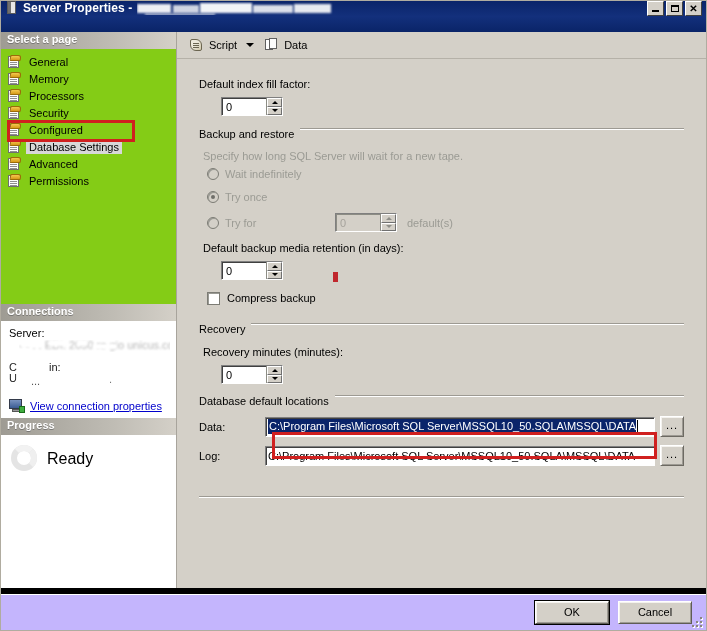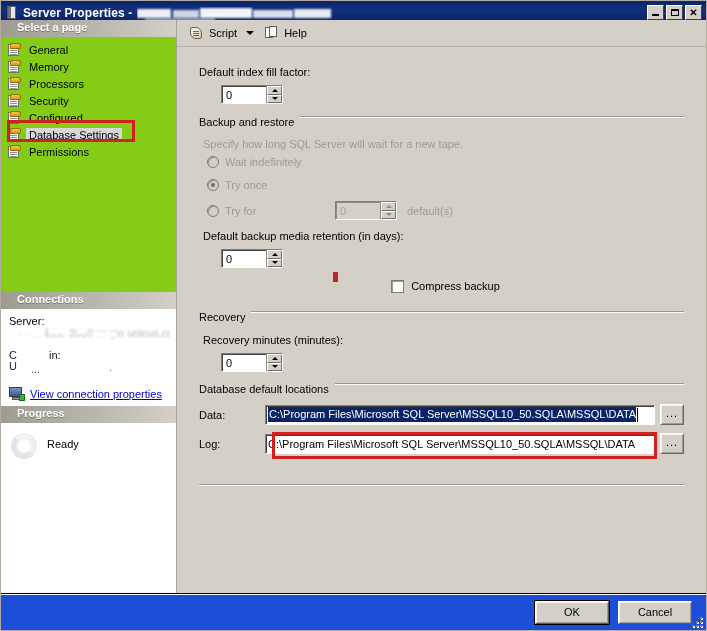--- a/index.html
+++ b/index.html
@@ -18,24 +18,24 @@
     left: 0; top: 0;
     width: 707px; height: 631px;
     background: #d4d0c8;
     border: 1px solid #b0aca0;
     box-sizing: border-box;
     display: flex;
     flex-direction: column;
   }
   
   .titlebar {
-    height: 19px;
+    height: 31px;
     background: linear-gradient(to bottom, #0a246a 0%, #13307c 50%, #0a2468 100%);
     display: flex;
-    align-items: flex-end;
+    align-items: flex-start;
     padding: 0 2px 0 4px;
     flex: 0 0 auto;
     position: relative;
   }
   .title-icon {
     width: 14px; height: 14px;
     margin-right: 4px;
     position: relative;
     flex: 0 0 auto;
   }
@@ -114,21 +114,21 @@
     position: relative;
     display: flex;
     flex-direction: column;
   }
   .sect-header {
     height: 17px;
     background: linear-gradient(to right, #9e9b93 0%, #bdbab2 60%, #d4d0c8 100%);
     color: #ffffff;
     font-weight: bold;
     font-size: 11px;
-    padding: 1px 0 0 16px;
+    padding: 1px 0 0 6px;
     box-sizing: border-box;
     text-shadow: 0 1px 0 rgba(90,90,90,.6);
     flex: 0 0 auto;
   }
   .sect-body {
     background: #84cc16;
     flex: 1 1 auto;
     padding: 3px 0 0 0;
     overflow: hidden;
   }
@@ -259,21 +259,21 @@
     content: "";
     position: absolute;
     left: -6px; top: -6px;
     width: 26px; height: 26px;
     border-radius: 50%;
     border: 6px solid transparent;
     border-top-color: #f2f2f2;
     border-right-color: #efefef;
     box-sizing: border-box;
   }
-  .ready-text { font-size: 11px; padding-top: 5px; }
+  .ready-text { font-size: 16px; padding-top: 5px; }
 
   
   .right {
     flex: 1 1 auto;
     display: flex;
     flex-direction: column;
     min-width: 0;
     background: #d4d0c8;
   }
   .toolbar {
@@ -495,28 +495,28 @@
     border-bottom: 1px solid #ffffff;
     margin: 0 0 12px 0;
   }
   .values-row { display: flex; align-items: center; padding: 0 0 0 10px; }
   .values-row .radio-row { margin-bottom: 0; }
   .values-row .gap { width: 115px; }
 
   .footer {
     flex: 0 0 auto;
     height: 36px;
-    border-top: 1px solid #000000;
+    border-top: 6px solid #000000;
     box-shadow: inset 0 1px 0 #ffffff;
     display: flex;
     align-items: center;
     justify-content: flex-end;
     padding-right: 14px;
     position: relative;
-    background: #1d4ed8;
+    background: #c4b5fd;
   }
   .btn {
     width: 74px; height: 23px;
     margin-left: 9px;
     background: #d4d0c8;
     border: 1px solid;
     border-color: #ffffff #5f5c56 #5f5c56 #ffffff;
     box-shadow: inset 1px 1px 0 #f4f2ee, inset -1px -1px 0 #9d9a93;
     box-sizing: border-box;
     font-family: "Liberation Sans", sans-serif;
@@ -646,20 +646,30 @@
             <span class="lbl">Database Settings</span>
           </div>
           <div class="page-item">
             <span class="pgicon">
                 <span class="doc"></span>
                 <span class="l l1"></span>
                 <span class="l l2"></span>
                 <span class="l l3"></span>
                 <span class="gold"></span>
               </span>
+            <span class="lbl">Advanced</span>
+          </div>
+          <div class="page-item">
+            <span class="pgicon">
+                <span class="doc"></span>
+                <span class="l l1"></span>
+                <span class="l l2"></span>
+                <span class="l l3"></span>
+                <span class="gold"></span>
+              </span>
             <span class="lbl">Permissions</span>
           </div>
         </div>
       </div>
 
       <div class="sect-header">Connections</div>
       <div class="conn-body">
         <div class="conn-label">Server:</div>
         <div class="redact-line" style="margin-left:10px;">
           <i style="left:0;top:1px;width:14px;height:8px;opacity:.0;"></i>
@@ -708,21 +718,21 @@
               <span class="sl sl3"></span>
             </span>
           <span>Script</span>
         </div>
         <div class="tb-caret"></div>
         <div class="tb-item">
           <span class="helpicon">
               <span class="p1"></span>
               <span class="p2"></span>
             </span>
-          <span>Help</span>
+          <span>Data</span>
         </div>
       </div>
 
       <div class="pane">
 
         <div class="lbl" style="margin-bottom:6px;">Default index fill factor:</div>
         <div class="spin" style="margin:0 0 12px 22px;">
           <input type="text" value="0" style="">
           <span class="arrows">
             <span class="ar">
@@ -772,21 +782,21 @@
           <span class="arrows">
             <span class="ar">
                 <i class="up"></i>
               </span>
             <span class="ar">
                 <i class="dn"></i>
               </span>
           </span>
         </div>
 
-        <div class="row" style="margin:8px 0 18px 8px;justify-content:center;">
+        <div class="row" style="margin:8px 0 18px 8px;">
           <span class="check"></span>
           <span class="lbl">Compress backup</span>
         </div>
 
         <div class="group">
           <span class="gt">Recovery</span>
           <span class="gl"></span>
         </div>
 
         <div class="lbl" style="margin:10px 0 6px 4px;">Recovery minutes (minutes):</div>

